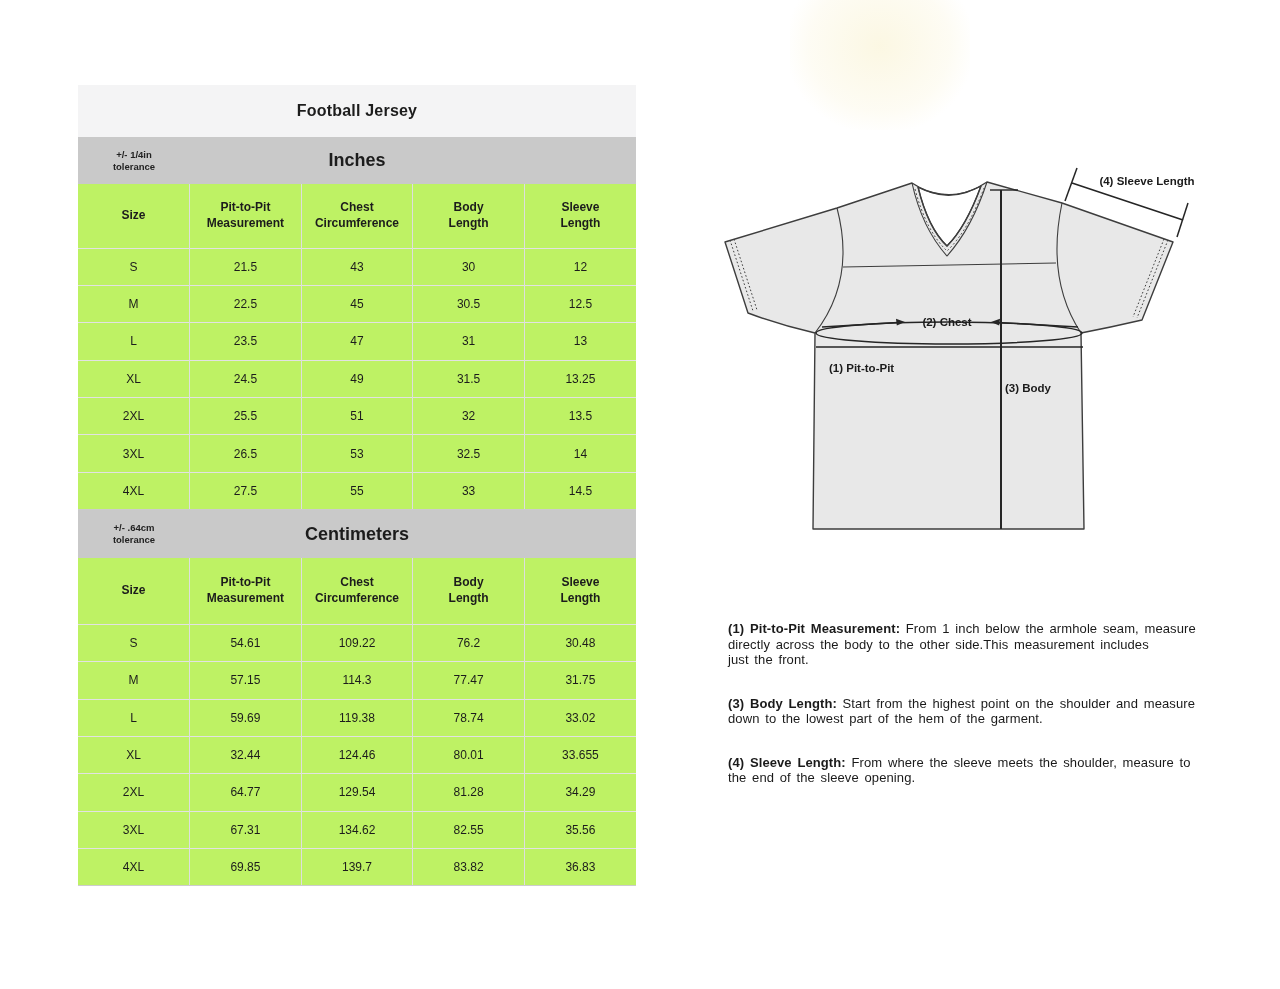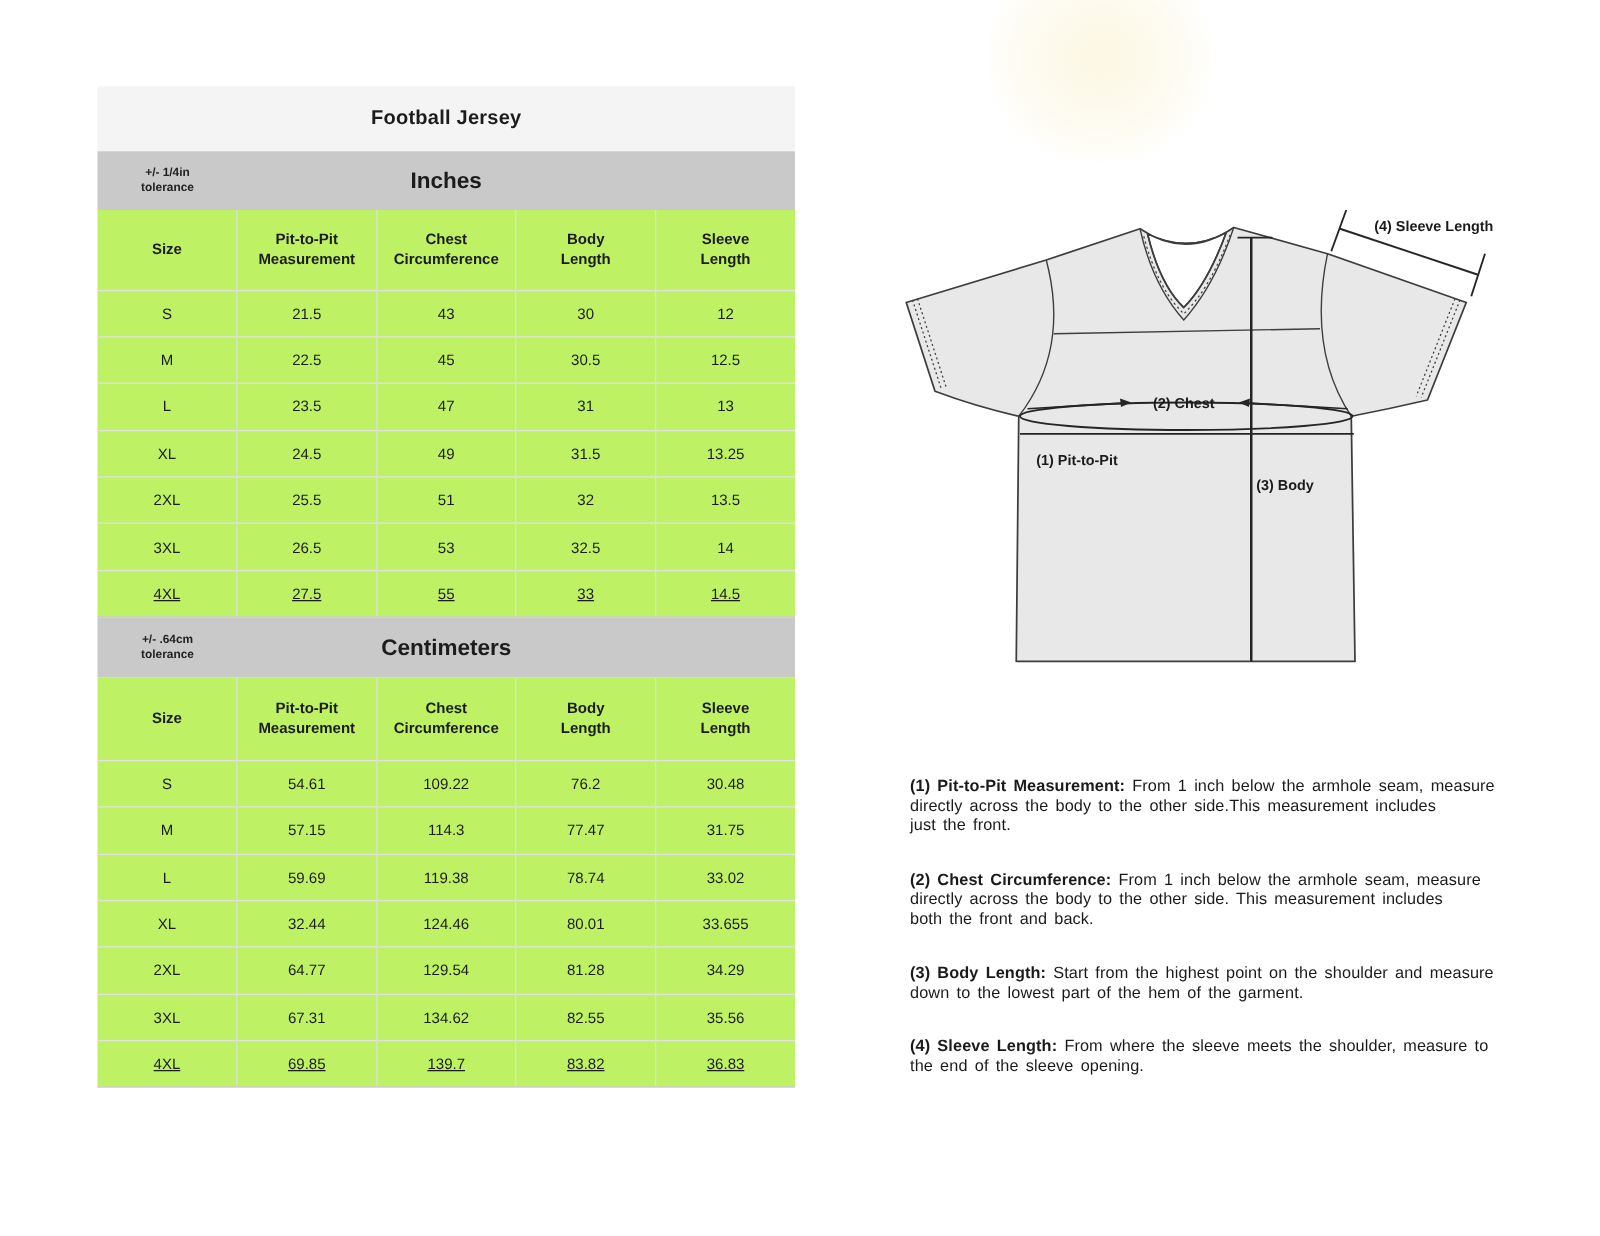--- a/index.html
+++ b/index.html
@@ -4,39 +4,39 @@
 <style>
   * { margin: 0; padding: 0; box-sizing: border-box; }
   html, body { width: 1280px; height: 989px; background: #ffffff; overflow: hidden;
     font-family: "Liberation Sans", sans-serif; color: #1c1c1c; }
 
   .watermark { position: absolute; left: 790px; top: -10px; width: 180px; height: 140px;
     background: radial-gradient(ellipse at 50% 40%, rgba(251,246,222,0.85) 0%, rgba(251,246,222,0.35) 55%, rgba(251,246,222,0) 75%);
     pointer-events: none; }
 
   
-  .size-chart { position: absolute; left: 78px; top: 69px; width: 558px; }
+  .size-chart { position: absolute; left: 78px; top: 85px; width: 558px; }
   .chart-title { height: 52px; background: #f4f4f5; display: flex; align-items: center;
     justify-content: center; font-size: 16px; font-weight: bold; letter-spacing: 0.2px; }
   .band { position: relative; height: 47px; background: #c9c9c9; display: flex;
     align-items: center; justify-content: center; }
   .band.cm { height: 48px; }
   .band .tolerance { position: absolute; left: 0; top: 0; width: 112px; height: 100%;
     display: flex; align-items: center; justify-content: center; text-align: center;
     font-size: 9.5px; line-height: 1.25; white-space: pre-line; color: #222; font-weight: bold; }
   .band .unit { font-size: 18px; font-weight: bold; }
 
   table.size-table { width: 100%; border-collapse: collapse; table-layout: fixed; background: #bef264; }
   table.size-table th, table.size-table td { text-align: center; vertical-align: middle;
     border-left: 1px solid #dedede; font-size: 12px; }
   table.size-table th:first-child, table.size-table td:first-child { border-left: none; }
   table.size-table thead th { height: 64px; font-weight: bold; white-space: pre-line; line-height: 1.3; }
   table.size-table.cm thead th { height: 66px; }
   table.size-table tbody td { height: 37.4px; border-top: 1px solid #e2e2e2; }
-  table.size-table tbody tr:last-child td { border-bottom: 1px solid #cccccc; text-decoration: underline; }
+  table.size-table tbody tr:last-child td { border-bottom: 1px solid #cccccc; }
 
   
   .notes { position: absolute; left: 728px; top: 621px; width: 515px; }
   .note { font-size: 13px; line-height: 15.5px; margin-bottom: 28px; word-spacing: 2px;
     letter-spacing: 0.1px; color: #1a1a1a; }
   .note .note-label { font-weight: bold; }
   .note .note-text { white-space: pre-line; }
 
   
   .diagram { position: absolute; left: 660px; top: 130px; width: 560px; height: 440px; }
@@ -252,26 +252,20 @@
     <text class="dg-label" x="487" y="55" text-anchor="middle">(4) Sleeve Length</text>
   </svg>
 </div>
 
 <div class="notes">
   <p class="note">
     <span class="note-label">(1) Pit-to-Pit Measurement:</span>
     <span class="note-text">From 1 inch below the armhole seam, measure
 directly across the body to the other side.This measurement includes
 just the front.</span>
-  </p>
-  <p class="note">
-    <span class="note-label">(2) Chest Circumference:</span>
-    <span class="note-text">From 1 inch below the armhole seam, measure
-directly across the body to the other side. This measurement includes
-both the front and back.</span>
   </p>
   <p class="note">
     <span class="note-label">(3) Body Length:</span>
     <span class="note-text">Start from the highest point on the shoulder and measure
 down to the lowest part of the hem of the garment.</span>
   </p>
   <p class="note">
     <span class="note-label">(4) Sleeve Length:</span>
     <span class="note-text">From where the sleeve meets the shoulder, measure to
 the end of the sleeve opening.</span>

